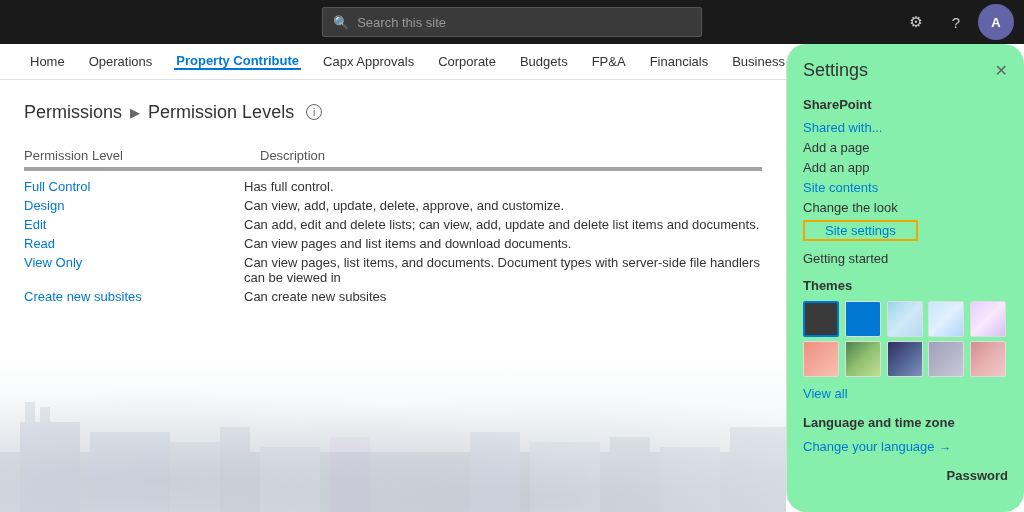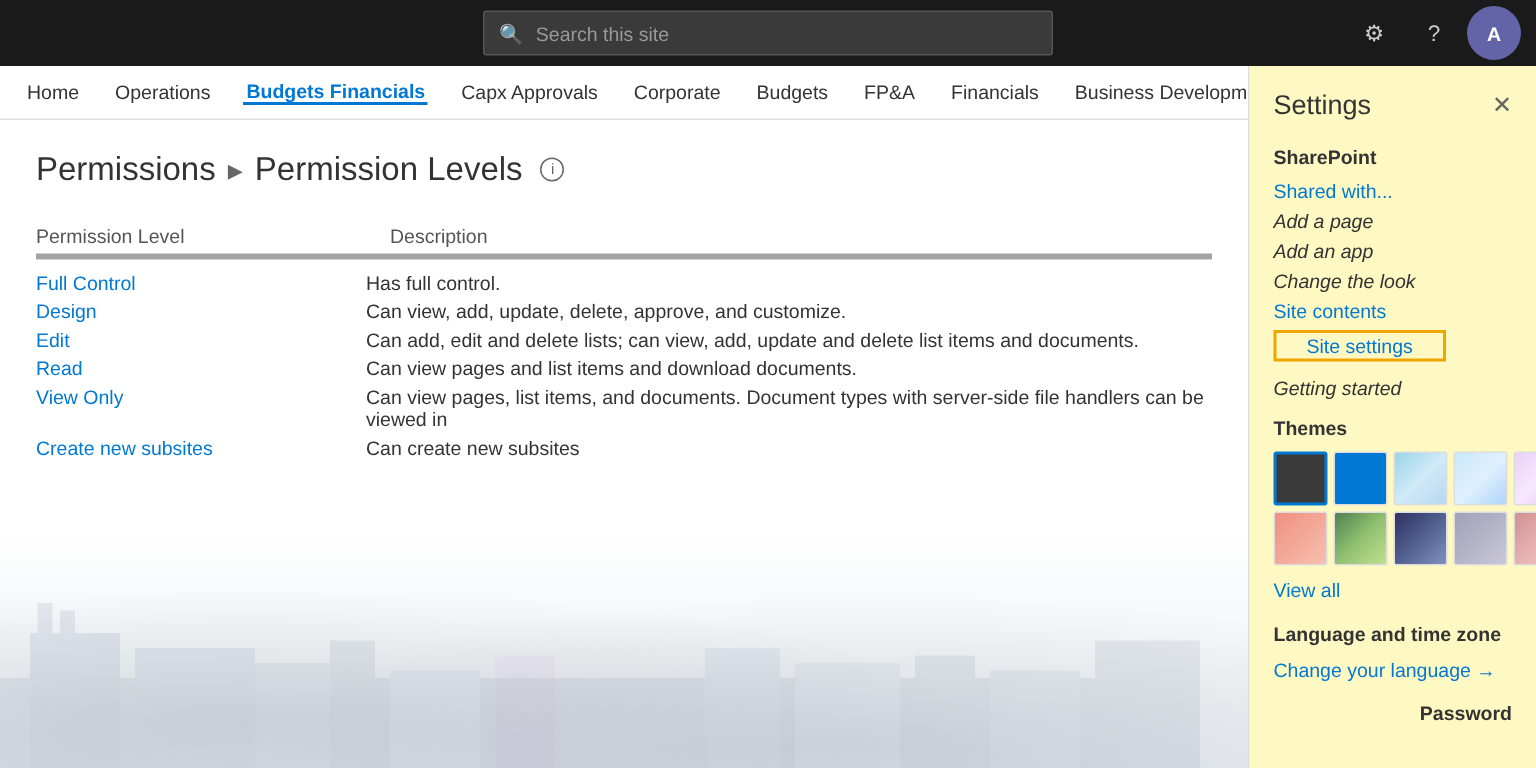--- a/index.html
+++ b/index.html
@@ -69,21 +69,21 @@
     .content-area {
       flex: 1;
       overflow: hidden;
       position: relative;
     }
 
     
     .nav-bar {
       background: #fff;
       border-bottom: 1px solid #e0e0e0;
-      padding: 0 16px;
+      padding: 0 28px;
       height: 36px;
       display: flex;
       align-items: center;
       gap: 20px;
     }
     .nav-item {
       font-size: 13px;
       color: #333;
       cursor: pointer;
       white-space: nowrap;
@@ -105,21 +105,21 @@
       background: rgba(255,255,255,0.92);
     }
 
     .breadcrumb-title {
       display: flex;
       align-items: center;
       gap: 8px;
       margin-bottom: 24px;
     }
     .breadcrumb-title h1 {
-      font-size: 22px;
+      font-size: 18px;
       font-weight: 300;
       color: #333;
     }
     .breadcrumb-title .chevron {
       font-size: 20px;
       color: #666;
     }
     .info-icon {
       width: 16px; height: 16px;
       border: 1px solid #666;
@@ -191,27 +191,28 @@
       position: absolute;
       bottom: 0;
       left: 0;
       right: 0;
       height: 120px;
       opacity: 0.15;
     }
 
     
     .settings-panel {
-      width: 192px;
-      background: #fef9c3;
+      width: 238px;
+      background: #86efac;
       border-left: 1px solid #ddd;
       padding: 16px;
       overflow-y: auto;
       flex-shrink: 0;
       position: relative;
+      border-radius: 20px;
     }
     .settings-header {
       display: flex;
       align-items: center;
       justify-content: space-between;
       margin-bottom: 16px;
     }
     .settings-title {
       font-size: 18px;
       font-weight: 300;
@@ -239,21 +240,21 @@
       text-decoration: none;
       margin-bottom: 5px;
       cursor: pointer;
     }
     .settings-link.highlighted {
       border: 2px solid #f0a500;
       padding: 1px 20px;
       display: inline-block;
       color: #0078d4;
     }
-    .settings-link.plain { color: #333; text-decoration: none; cursor: pointer; font-style: italic; }
+    .settings-link.plain { color: #333; text-decoration: none; cursor: pointer; }
 
     .settings-divider {
       margin: 12px 0;
     }
 
     
     .themes-grid {
       display: grid;
       grid-template-columns: repeat(5, 1fr);
       gap: 4px;
@@ -300,21 +301,21 @@
     <button class="top-icon-btn avatar">A</button>
   </div>
 </div>
 
 <div class="main-layout">
   <div class="content-area">
 
     <nav class="nav-bar">
       <a class="nav-item">Home</a>
       <a class="nav-item">Operations</a>
-      <a class="nav-item active">Budgets Financials</a>
+      <a class="nav-item active">Property Contribute</a>
       <a class="nav-item">Capx Approvals</a>
       <a class="nav-item">Corporate</a>
       <a class="nav-item">Budgets</a>
       <a class="nav-item">FP&amp;A</a>
       <a class="nav-item">Financials</a>
       <a class="nav-item">Business Development</a>
 
     </nav>
 
     <div class="page-content">
@@ -383,22 +384,22 @@
     <div class="settings-header">
       <span class="settings-title">Settings</span>
       <button class="close-btn">✕</button>
     </div>
 
     <div class="settings-section-title">SharePoint</div>
 
     <a class="settings-link">Shared with...</a>
     <a class="settings-link plain">Add a page</a>
     <a class="settings-link plain">Add an app</a>
+    <a class="settings-link">Site contents</a>
     <a class="settings-link plain">Change the look</a>
-    <a class="settings-link">Site contents</a>
     <a class="settings-link highlighted">Site settings</a>
     <a class="settings-link plain" style="margin-top:5px;">Getting started</a>
 
     <div class="settings-divider"></div>
 
     <div class="settings-section-title">Themes</div>
 
     <div class="themes-grid">
       <div class="theme-swatch selected" style="background:#3a3a3a;"></div>
       <div class="theme-swatch" style="background:#0078d4;"></div>

